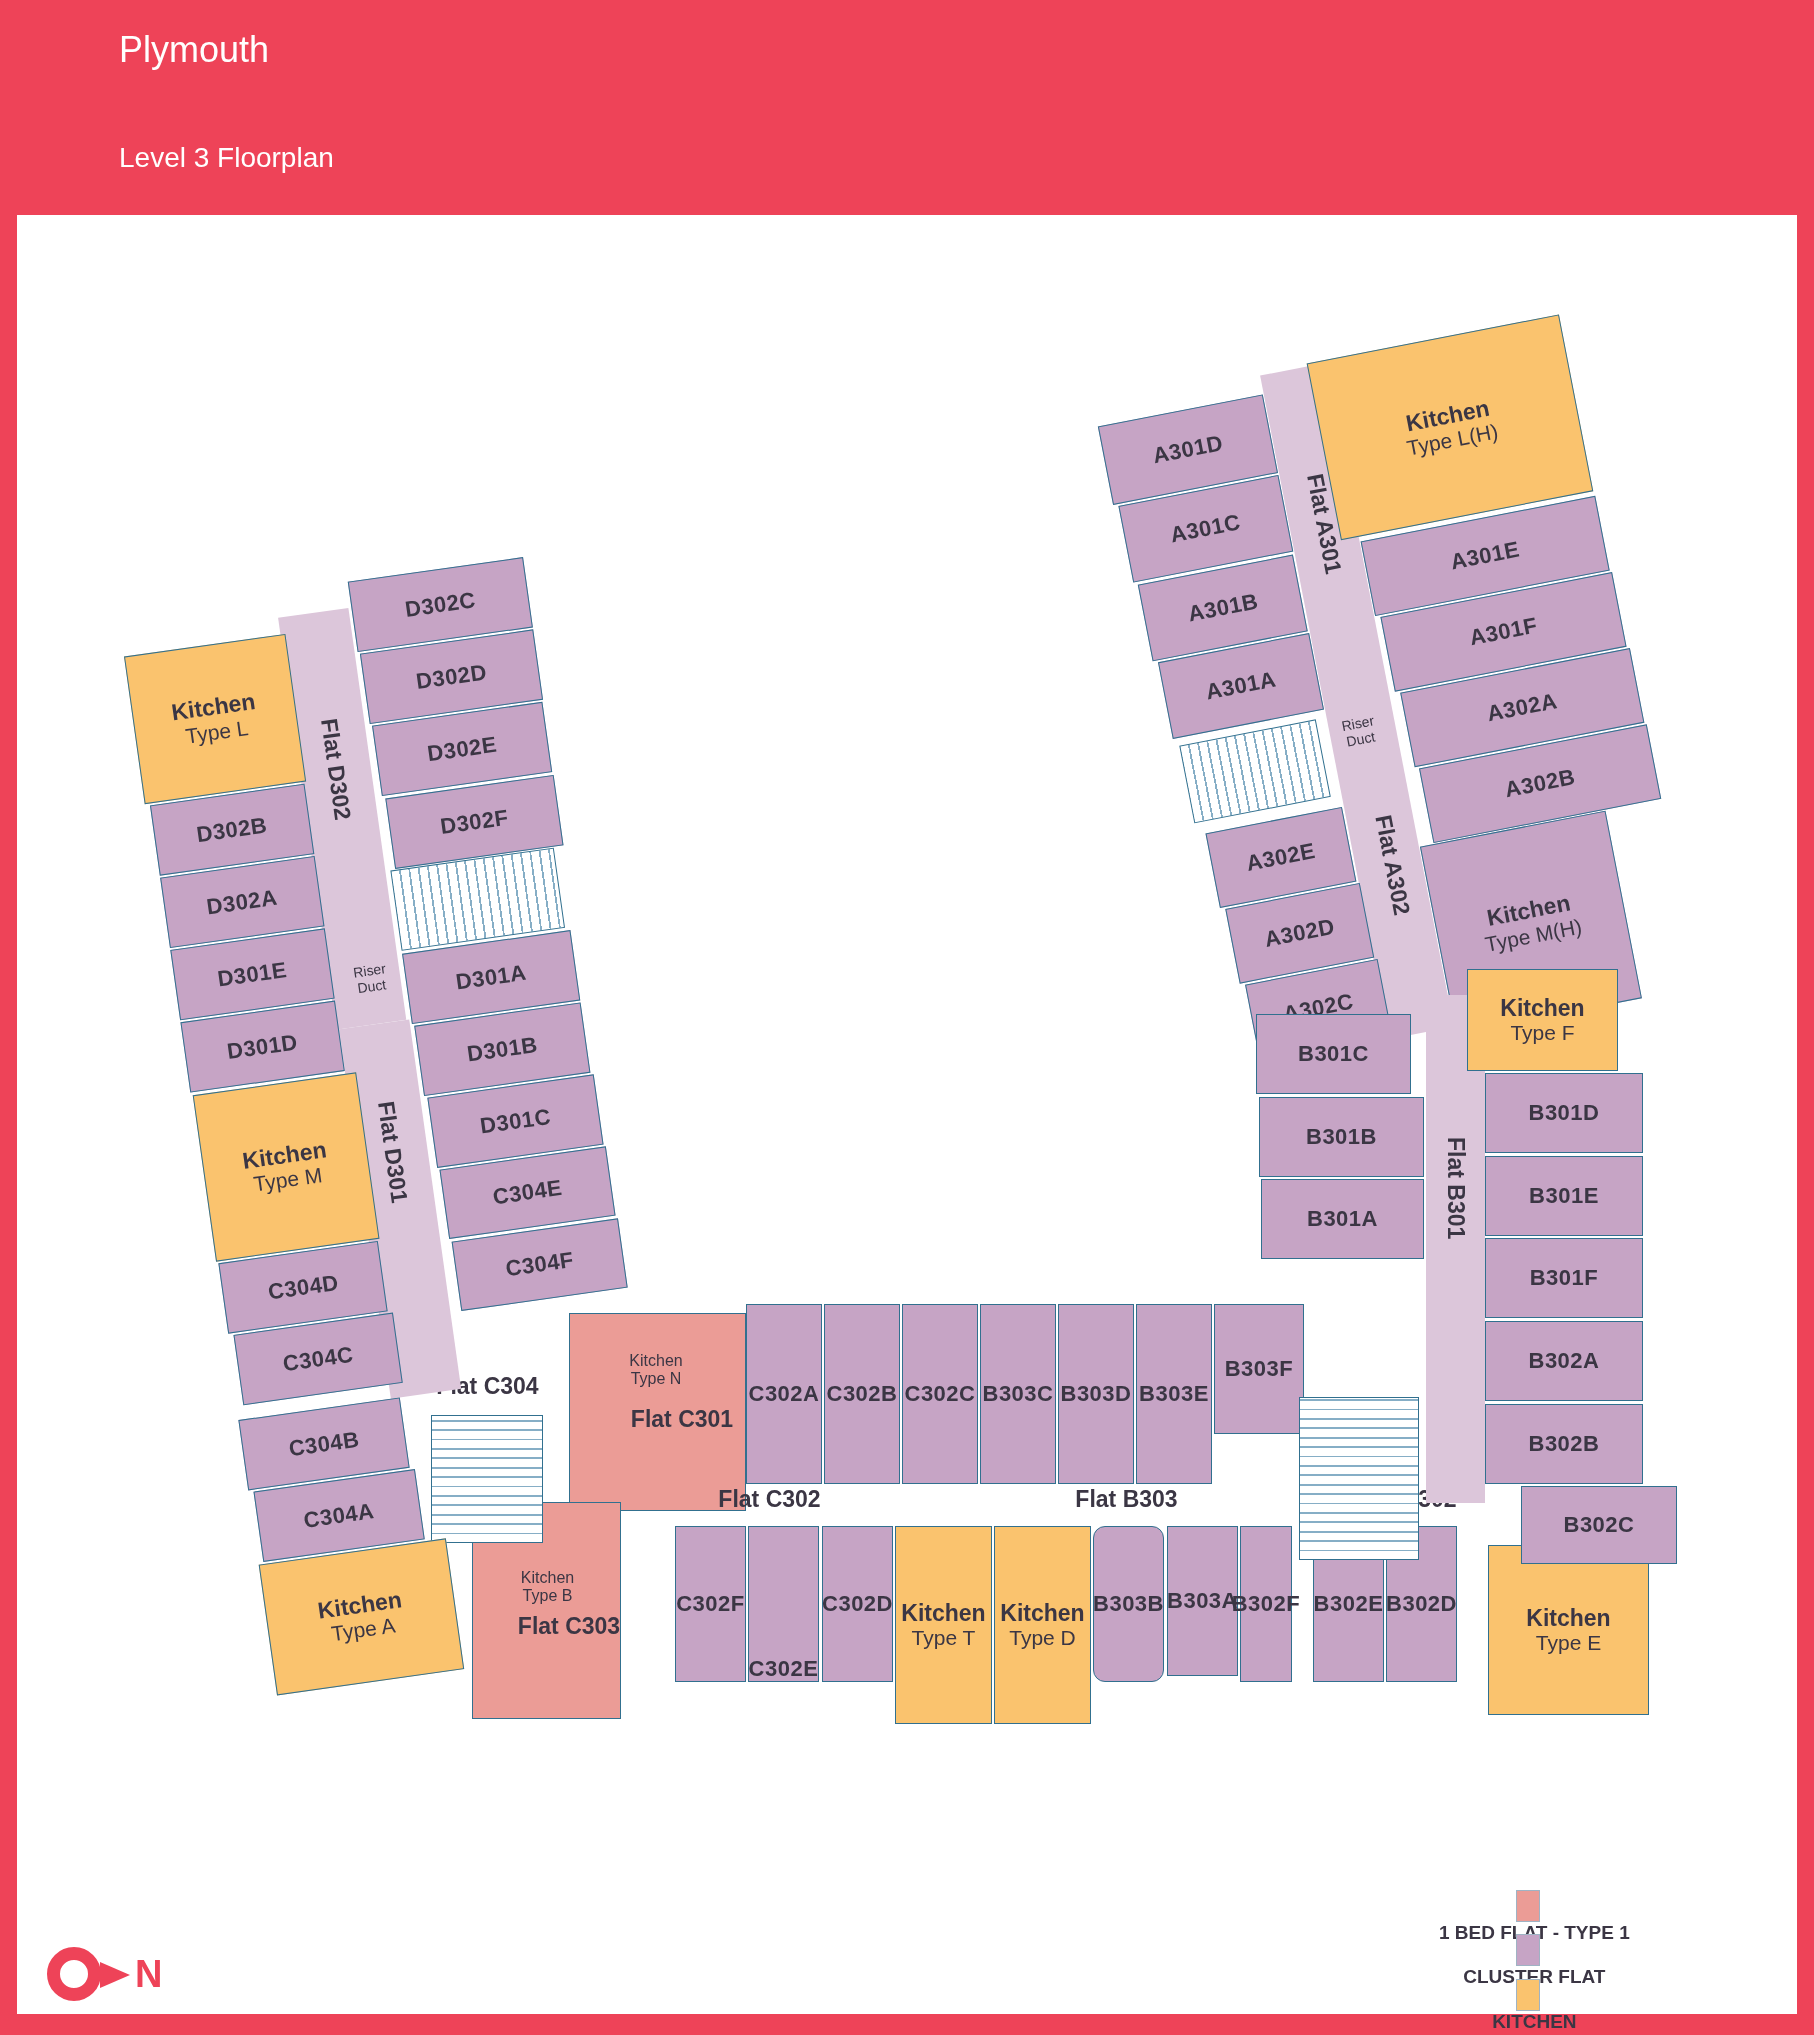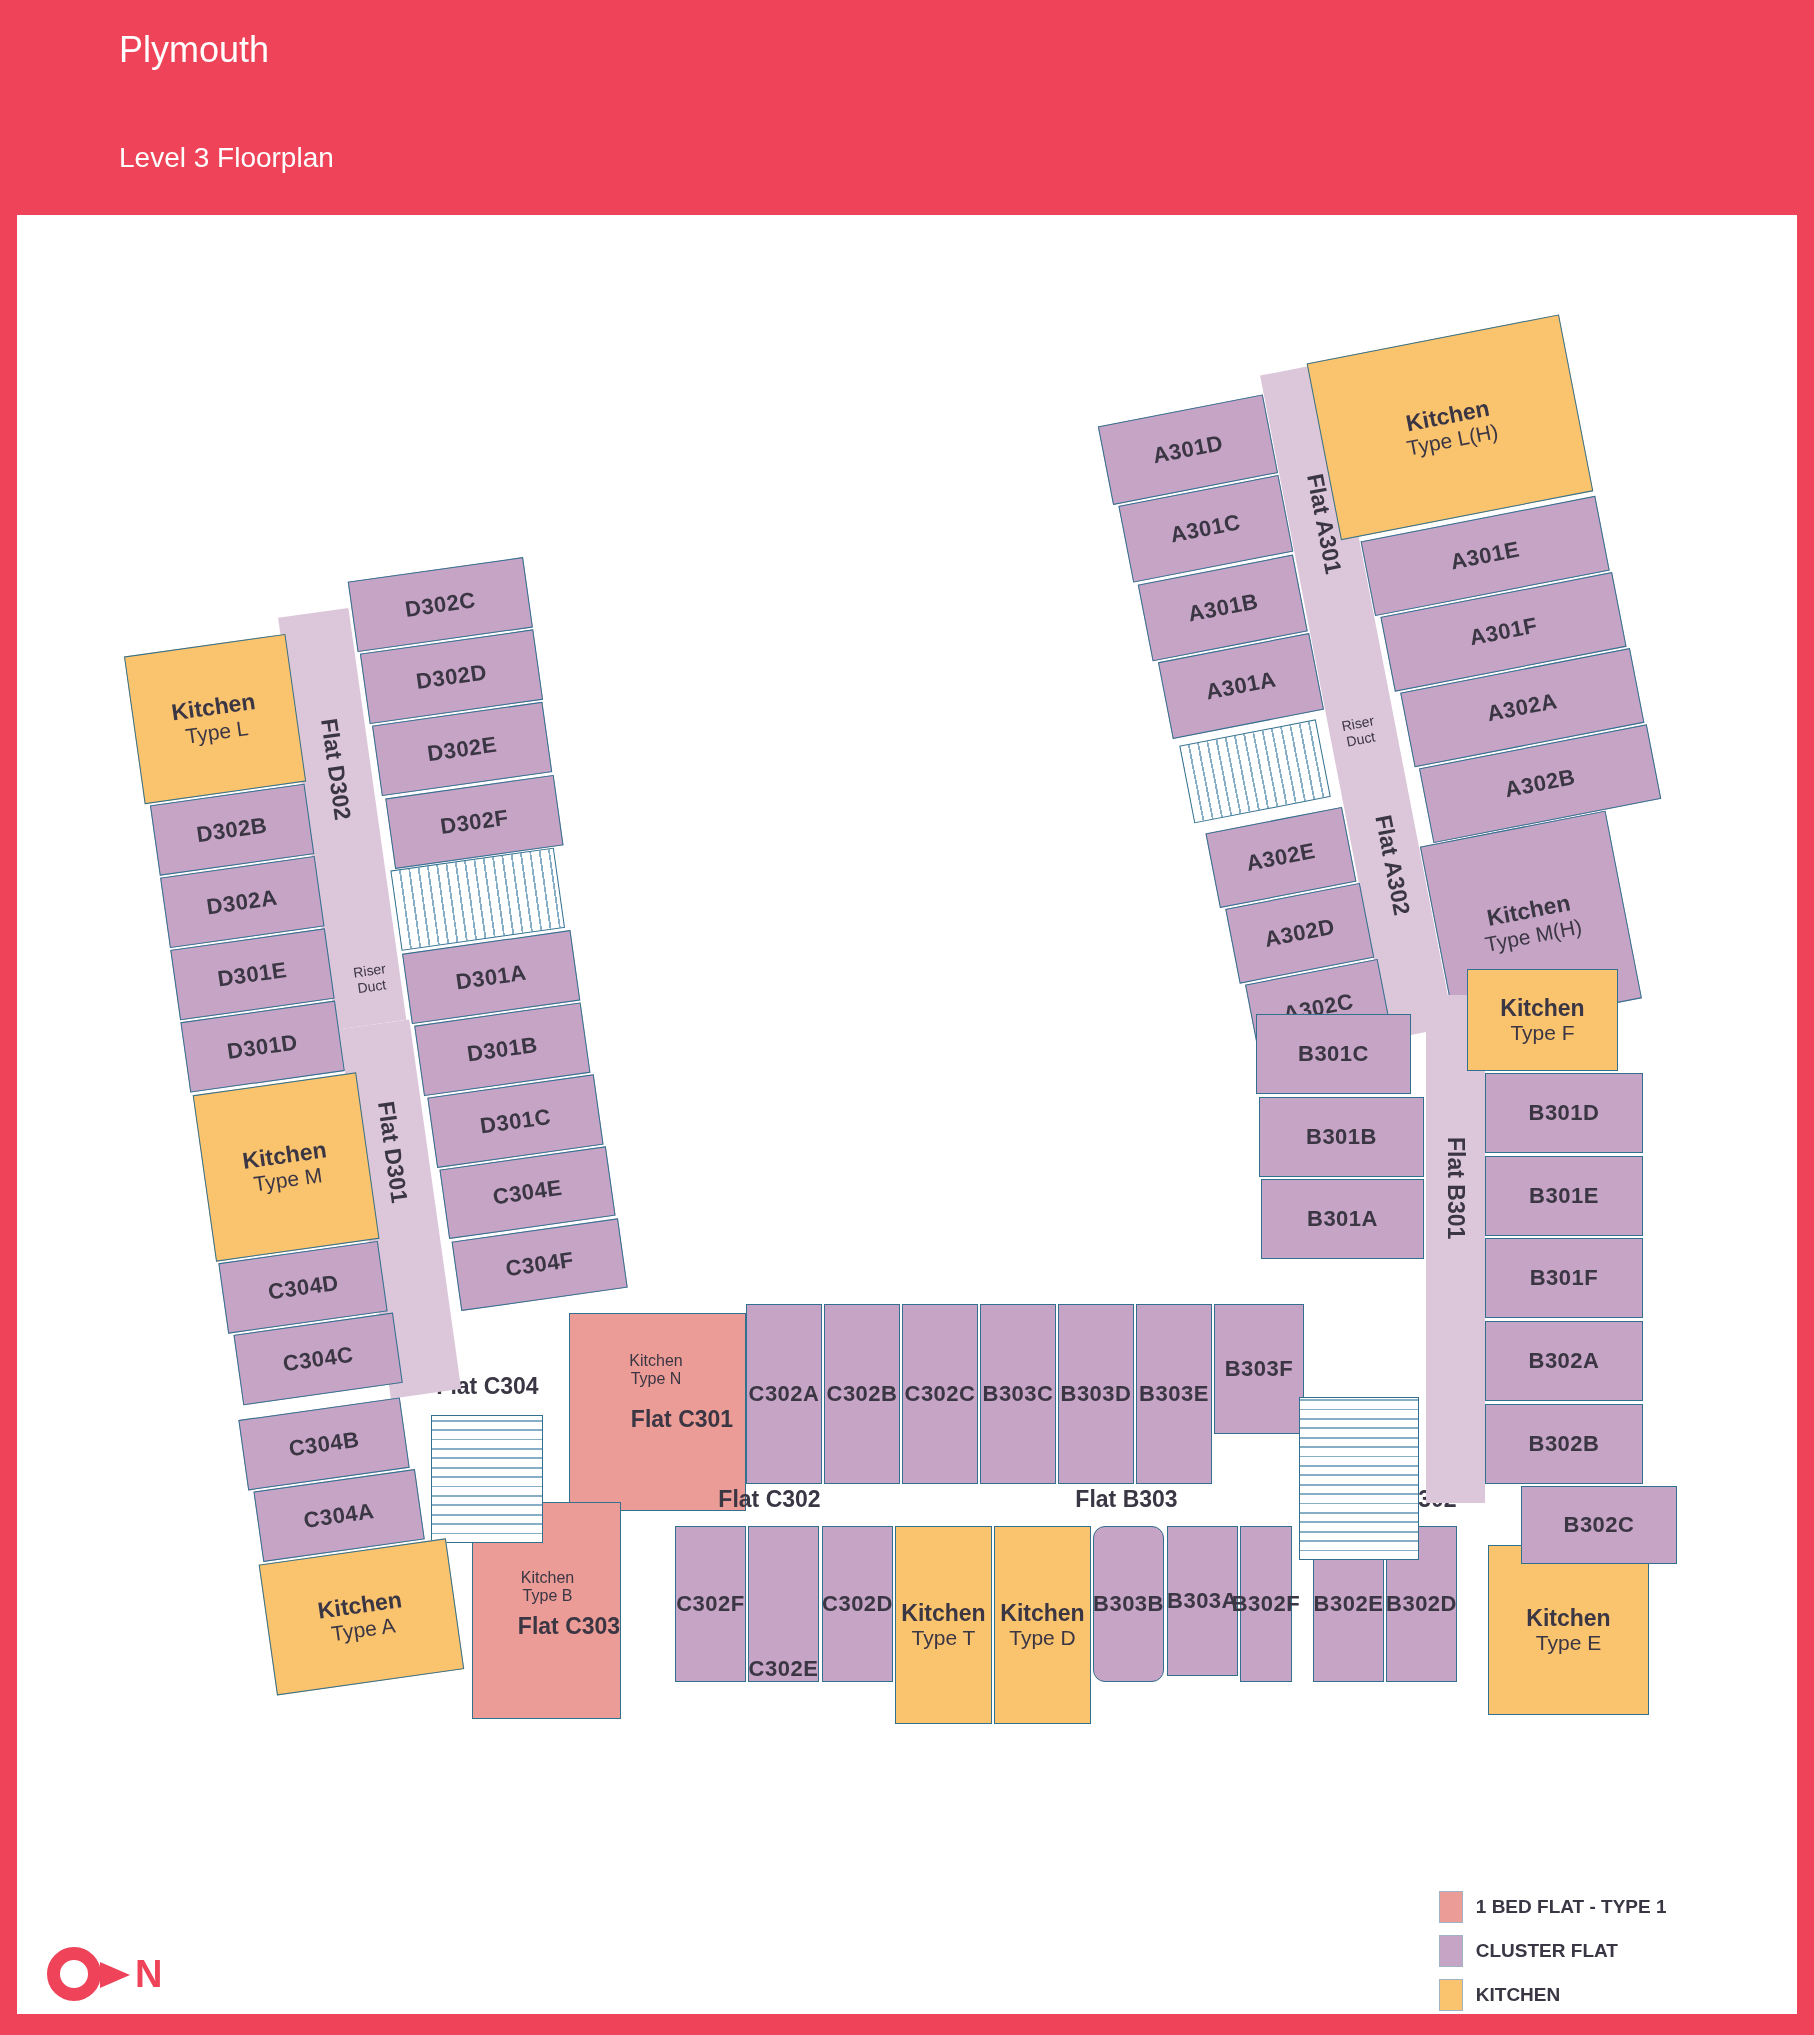--- a/index.html
+++ b/index.html
@@ -35,21 +35,21 @@
   }
   .flat{font-weight:bold;font-size:23px;}
   .vert{writing-mode:vertical-rl;}
   .ksm span{font-size:16px;}
   .riser span{font-size:14px;}
   .stairs{position:absolute;box-sizing:border-box;border:1.9px solid #31708f;background:#ffffff;}
   .stairs.h{background:repeating-linear-gradient(90deg,#ffffff 0 7.6px,#86aec6 7.6px 9.4px);}
   .stairs.v{background:repeating-linear-gradient(0deg,#ffffff 0 7.6px,#86aec6 7.6px 9.4px);}
   
   .legend{position:absolute;left:1439px;top:1890px;}
-  .legend-row{position:relative;height:33px;margin-bottom:11.3px;display:flex;align-items:center;}
+  .legend-row{position:relative;height:33px;margin-bottom:11.3px;display:flex;align-items:center;flex-direction:column;}
   .legend-swatch{width:23.6px;height:32px;border:1.4px solid #9fb3c4;box-sizing:border-box;margin-right:13.2px;flex:0 0 auto;}
   .legend-label{font-size:19px;font-weight:bold;color:#3b3644;white-space:nowrap;}
   
   .north-ring{position:absolute;left:47px;top:1947px;width:28px;height:28px;border:13.2px solid #ee4358;border-radius:50%;}
   .north-tri{position:absolute;left:100px;top:1962px;width:0;height:0;
     border-left:30px solid #ee4358;border-top:13.2px solid transparent;border-bottom:13.2px solid transparent;}
   .north-n{position:absolute;left:135px;top:1953px;font-size:38px;font-weight:bold;color:#ee4358;}
 </style>
 </head>
 <body>

